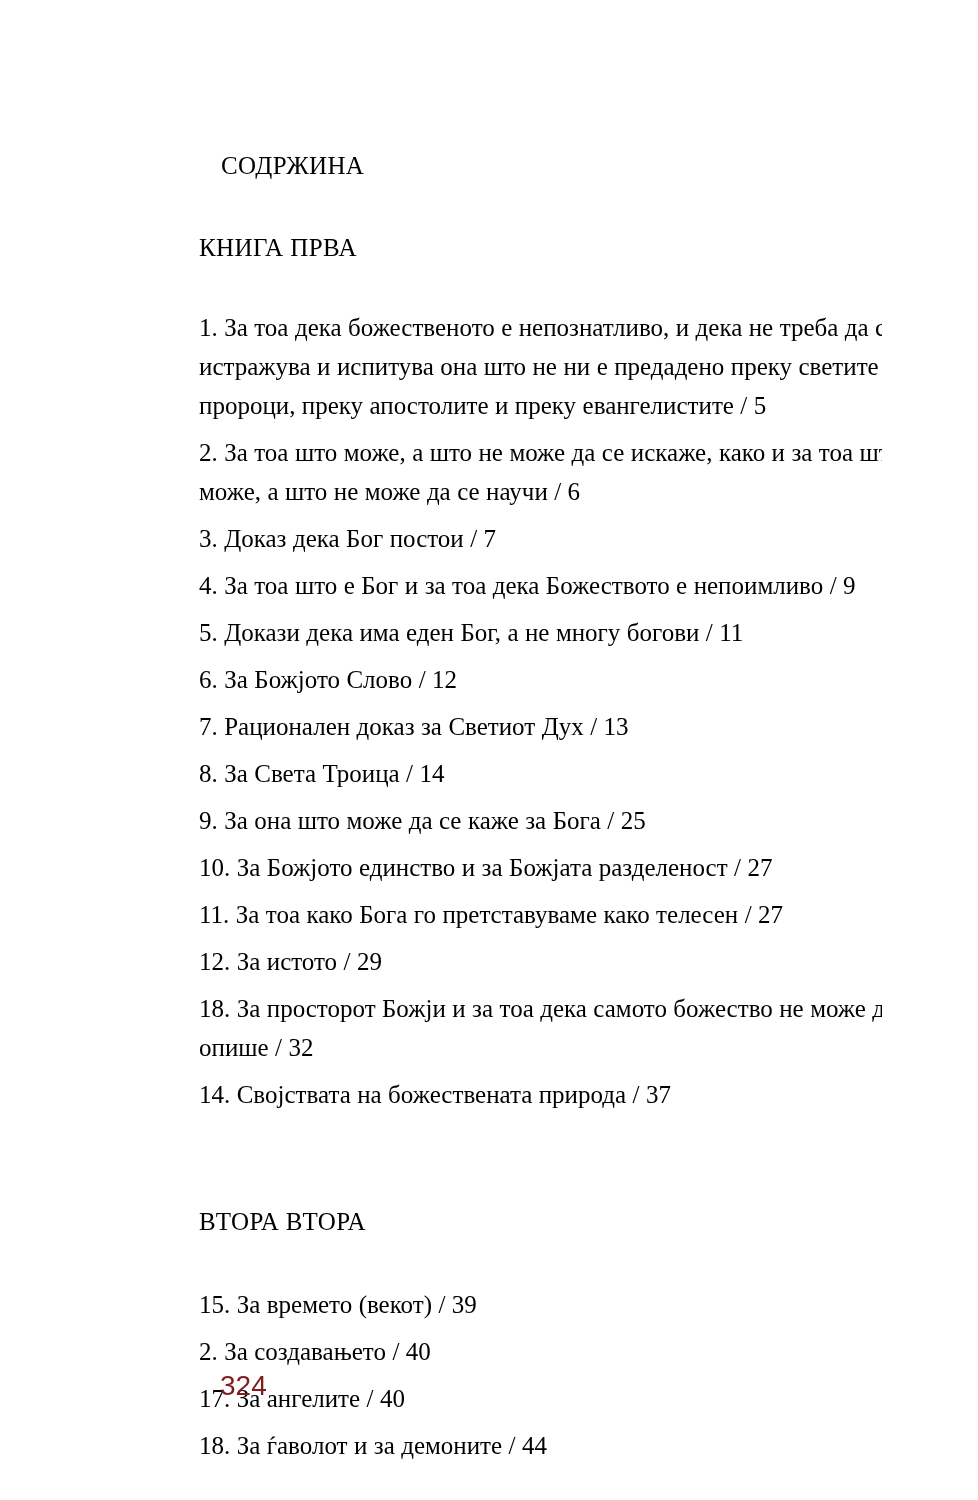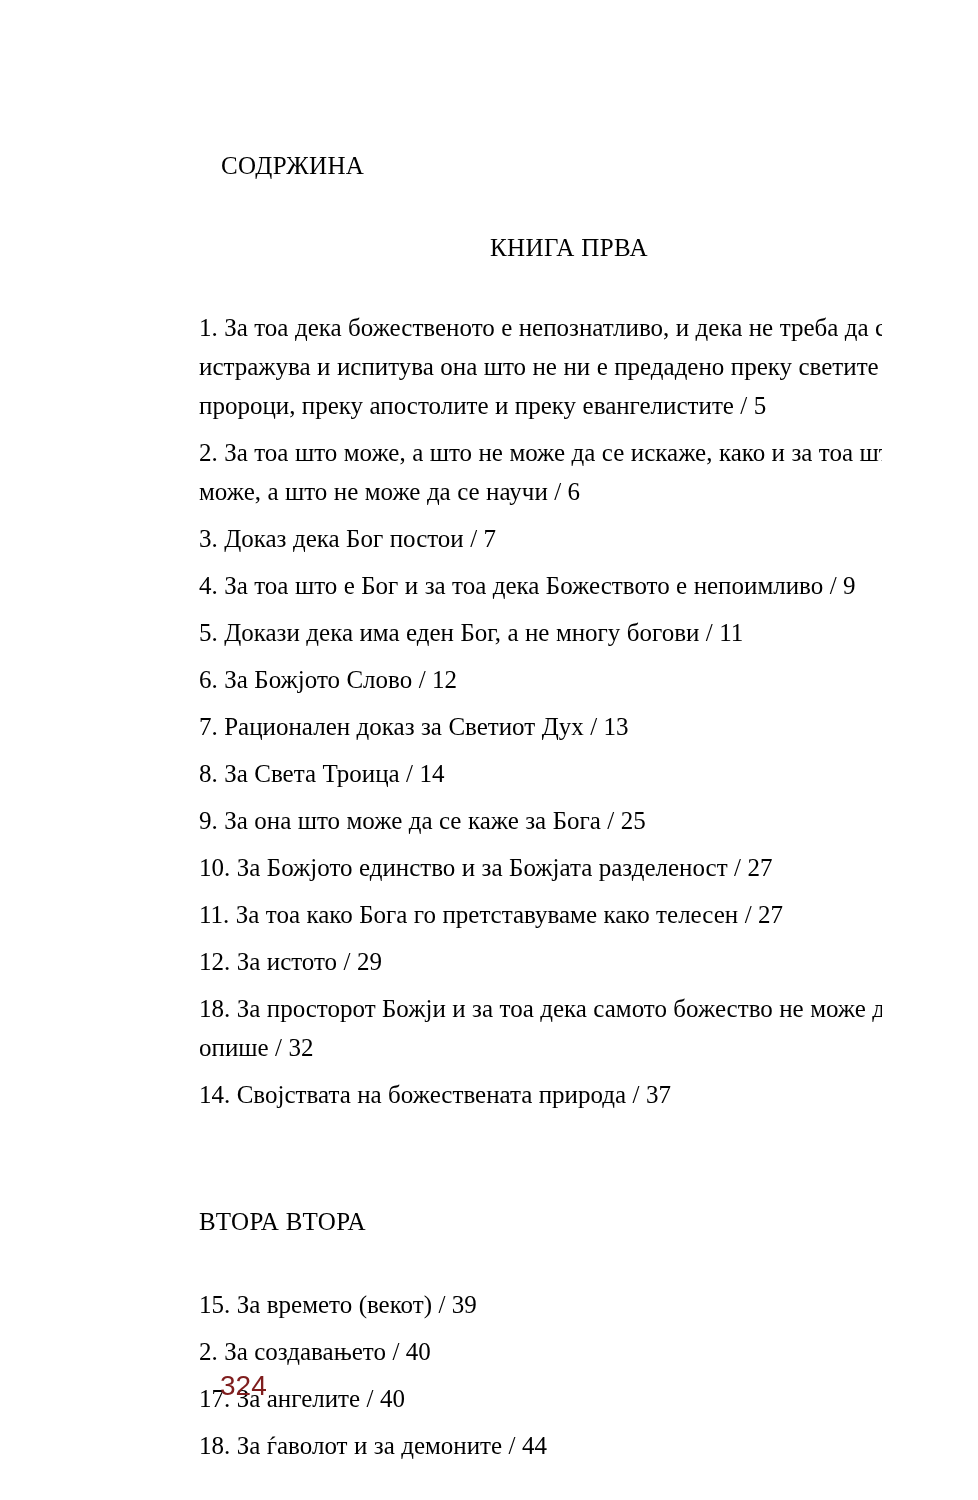--- a/index.html
+++ b/index.html
@@ -46,21 +46,20 @@
     font-size: 25px;
     line-height: 32px;
     letter-spacing: 0.4px;
     font-weight: normal;
     margin: 0;
     white-space: nowrap;
   }
 
   .book-heading.first {
     margin-top: 50px;
-    text-align: center;
   }
 
   .book-heading.second {
     margin-top: 92px;
   }
 
   .entries {
     list-style: none;
     margin: 0;
     padding: 0;

